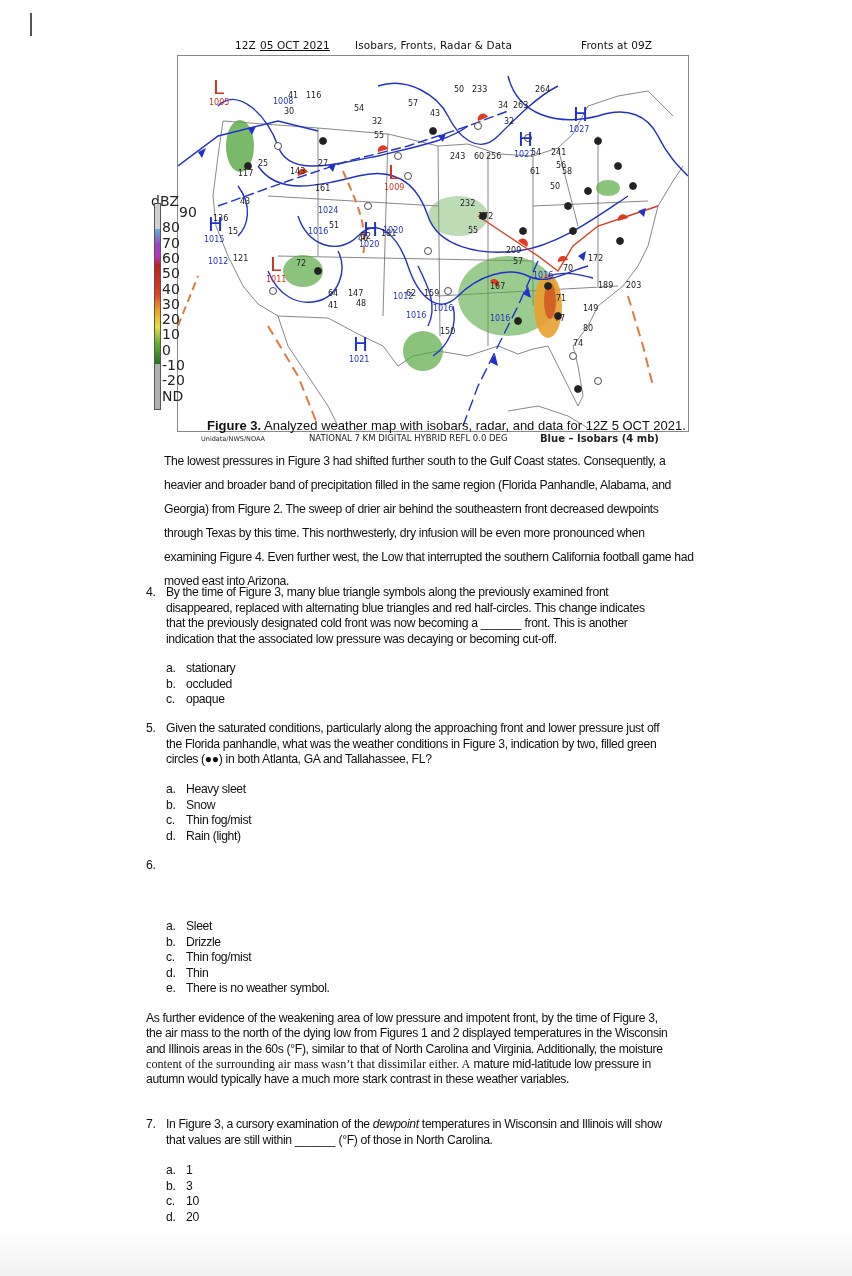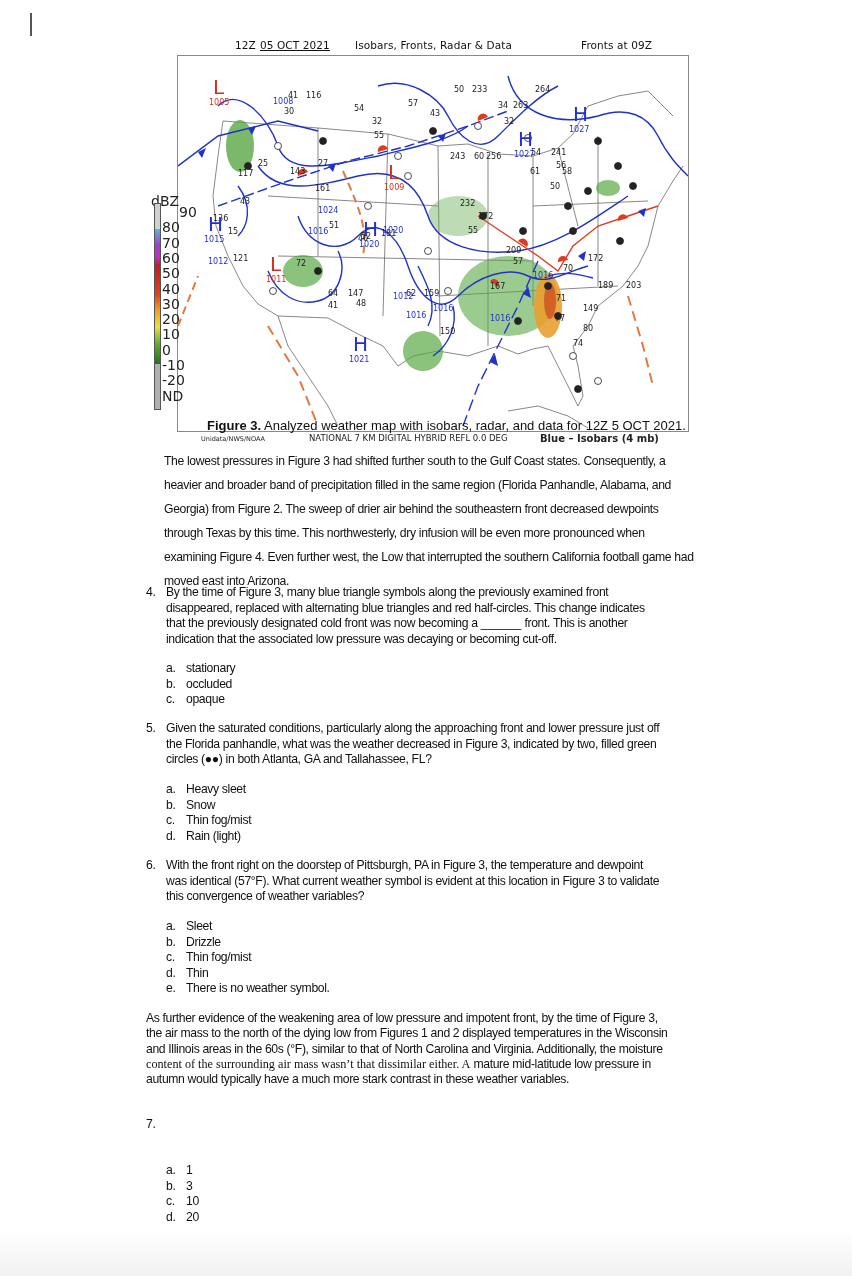--- a/index.html
+++ b/index.html
@@ -280,44 +280,44 @@
   <div class="qtext"><span>By the time of Figure 3, many blue triangle symbols along the previously examined front disappeared, replaced with alternating blue triangles and red half-circles. This change indicates that the previously designated cold front was now becoming a </span><span class="blank">______</span><span> front. This is another indication that the associated low pressure was decaying or becoming cut-off.</span></div>
   <ul class="opts" style="top:76px;">
     <li><span class="ol">a.</span><span>stationary</span></li>
     <li><span class="ol">b.</span><span>occluded</span></li>
     <li><span class="ol">c.</span><span>opaque</span></li>
   </ul>
 </div>
 
 <div class="q" style="top:721px; width:540px; height:125px;">
   <span class="num">5.</span>
-  <div class="qtext">Given the saturated conditions, particularly along the approaching front and lower pressure just off the Florida panhandle, what was the weather decreased in Figure 3, indicated by two, filled green circles (●●) in both Atlanta, GA and Tallahassee, FL?</div>
+  <div class="qtext">Given the saturated conditions, particularly along the approaching front and lower pressure just off the Florida panhandle, what was the weather conditions in Figure 3, indication by two, filled green circles (●●) in both Atlanta, GA and Tallahassee, FL?</div>
   <ul class="opts" style="top:61px;">
     <li><span class="ol">a.</span><span>Heavy sleet</span></li>
     <li><span class="ol">b.</span><span>Snow</span></li>
     <li><span class="ol">c.</span><span>Thin fog/mist</span></li>
     <li><span class="ol">d.</span><span>Rain (light)</span></li>
   </ul>
 </div>
 
 <div class="q" style="top:858px; width:540px; height:140px;">
   <span class="num">6.</span>
-  <div class="qtext">With the front right on the doorstep of Pittsburgh, PA in Figure 3, the temperature and dewpoint was identical (57°F). What current weather symbol is evident at this location in Figure 3 to validate this convergence of weather variables?</div>
   <ul class="opts" style="top:61px;">
     <li><span class="ol">a.</span><span>Sleet</span></li>
     <li><span class="ol">b.</span><span>Drizzle</span></li>
     <li><span class="ol">c.</span><span>Thin fog/mist</span></li>
     <li><span class="ol">d.</span><span>Thin</span></li>
     <li><span class="ol">e.</span><span>There is no weather symbol.</span></li>
   </ul>
 </div>
 
 <div class="para" style="left:146px; top:1011px; width:525px; line-height:15.3px;"><span>As further evidence of the weakening area of low pressure and impotent front, by the time of Figure 3, the air mass to the north of the dying low from Figures 1 and 2 displayed temperatures in the Wisconsin and Illinois areas in the 60s (°F), similar to that of North Carolina and Virginia. Additionally, the moisture </span><span class="serif">content of the surrounding air mass wasn’t that dissimilar either. A</span><span> mature mid-latitude low pressure in autumn would typically have a much more stark contrast in these weather variables.</span></div>
 
 <div class="q" style="top:1117px; width:540px; height:110px;">
   <span class="num">7.</span>
+  <div class="qtext"><span>In Figure 3, a cursory examination of the </span><i>dewpoint</i><span> temperatures in Wisconsin and Illinois will show that values are still within </span><span class="blank">______</span><span> (°F) of those in North Carolina.</span></div>
   <ul class="opts" style="top:46px;">
     <li><span class="ol">a.</span><span>1</span></li>
     <li><span class="ol">b.</span><span>3</span></li>
     <li><span class="ol">c.</span><span>10</span></li>
     <li><span class="ol">d.</span><span>20</span></li>
   </ul>
 </div>
 
 </body></html>

